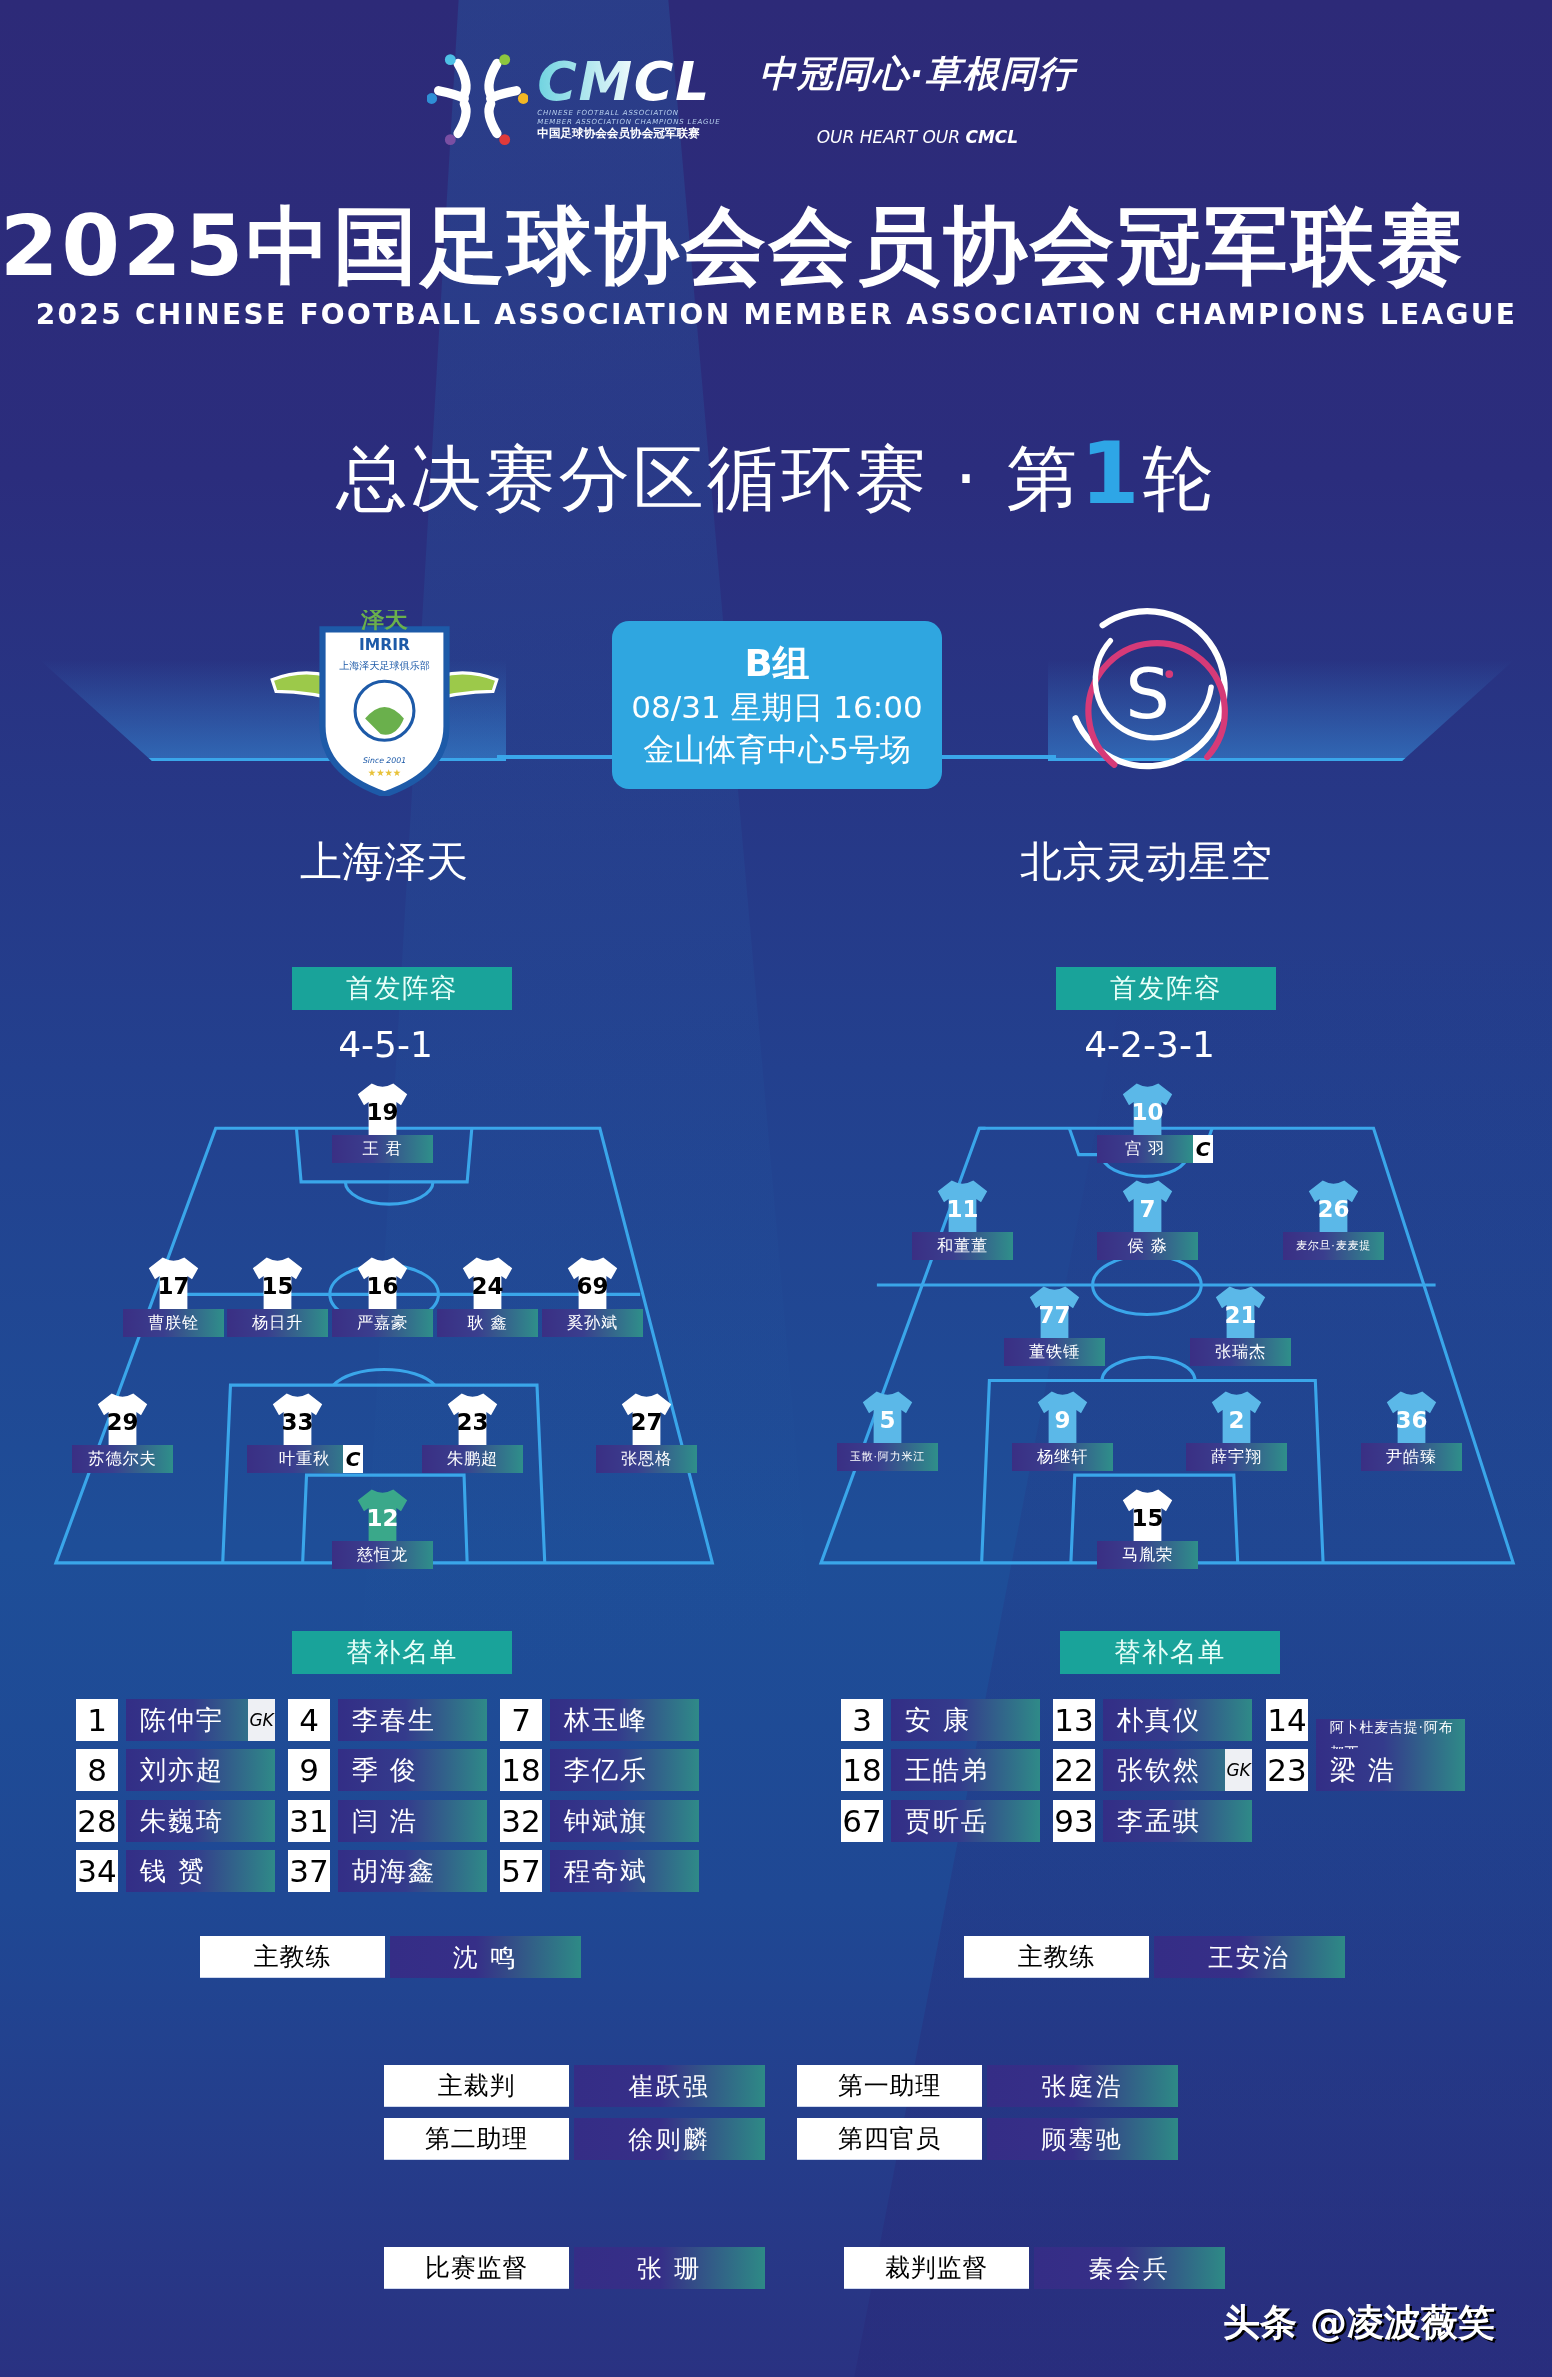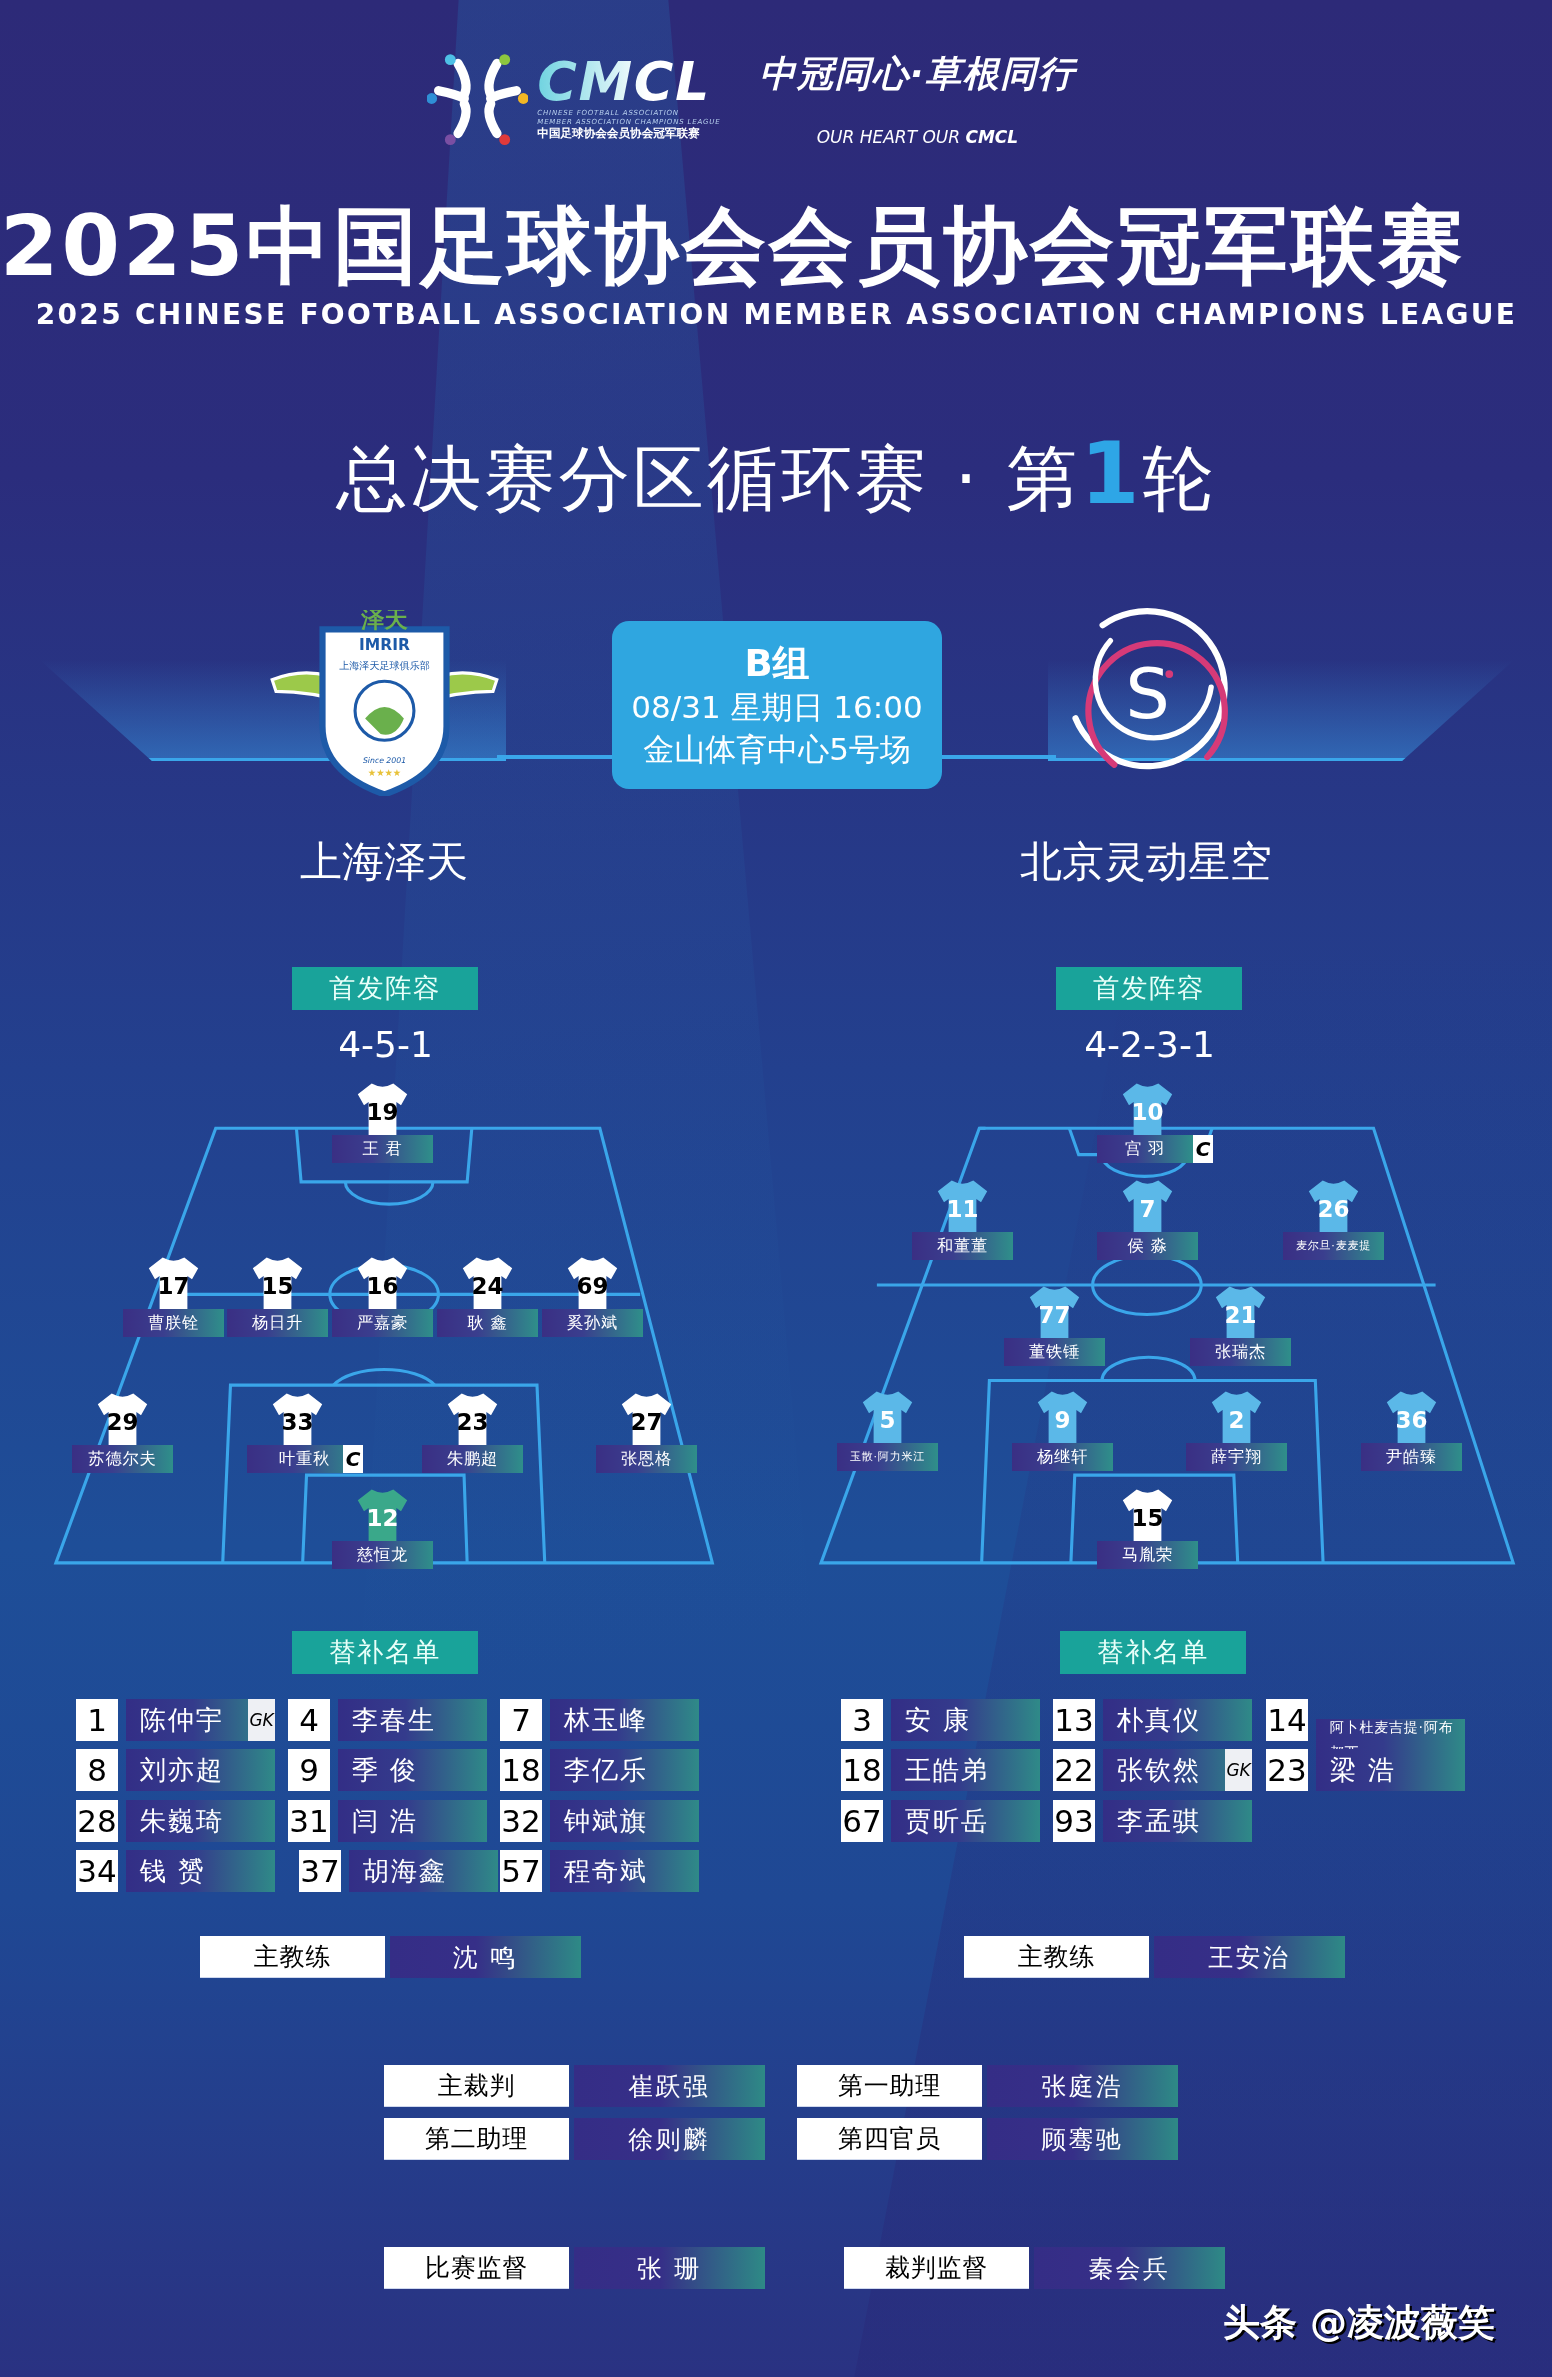--- a/index.html
+++ b/index.html
@@ -43,21 +43,21 @@
   .match-time, .match-venue { font-size: 31px; line-height: 42px; }
 
   .crest-home { position: absolute; left: 264px; top: 610px; width: 241px; height: 186px; }
   .crest-away { position: absolute; left: 1060px; top: 602px; width: 186px; height: 186px; }
 
   .team-name { position: absolute; top: 835px; font-size: 42px; line-height: 54px; text-align: center; width: 388px; }
   .team-home { left: 190px; }
   .team-away { left: 952px; }
 
   
-  .tag { position: absolute; height: 43px; width: 186px; background: #19a39a; color: #e8fff9; font-size: 26.4px; display: flex; align-items: center; justify-content: center; letter-spacing: 1.6px; }
+  .tag { position: absolute; height: 43px; width: 220px; background: #19a39a; color: #e8fff9; font-size: 26.4px; display: flex; align-items: center; justify-content: center; letter-spacing: 1.6px; }
   .formation { position: absolute; font-size: 36px; line-height: 43px; text-align: center; width: 233px; }
 
   
   .pitch { position: absolute; }
   .pitch svg { position: absolute; left: 0; top: 0; }
 
   .player { position: absolute; width: 101px; height: 93px; }
   .shirt { position: absolute; left: 24px; top: 0; width: 53px; height: 54px; }
   .shirt svg { width: 53px; height: 54px; }
   .shirt-num { position: absolute; left: 0; width: 101px; top: 17px; text-align: center; font-size: 23px; font-weight: bold; line-height: 26.4px; }
@@ -400,21 +400,21 @@
   </div>
 <div class="sub-row" style="left:500px; top:1800px;">
     <div class="sub-num">32</div>
     <div class="sub-name">钟斌旗</div>
   </div>
 
 <div class="sub-row" style="left:76px; top:1850px;">
     <div class="sub-num">34</div>
     <div class="sub-name">钱 赟</div>
   </div>
-<div class="sub-row" style="left:299px; top:1850px;">
+<div class="sub-row" style="left:288px; top:1850px;">
     <div class="sub-num">37</div>
     <div class="sub-name">胡海鑫</div>
   </div>
 <div class="sub-row" style="left:500px; top:1850px;">
     <div class="sub-num">57</div>
     <div class="sub-name">程奇斌</div>
   </div>
 
 <div class="sub-row" style="left:841px; top:1699px;">
     <div class="sub-num">3</div>

